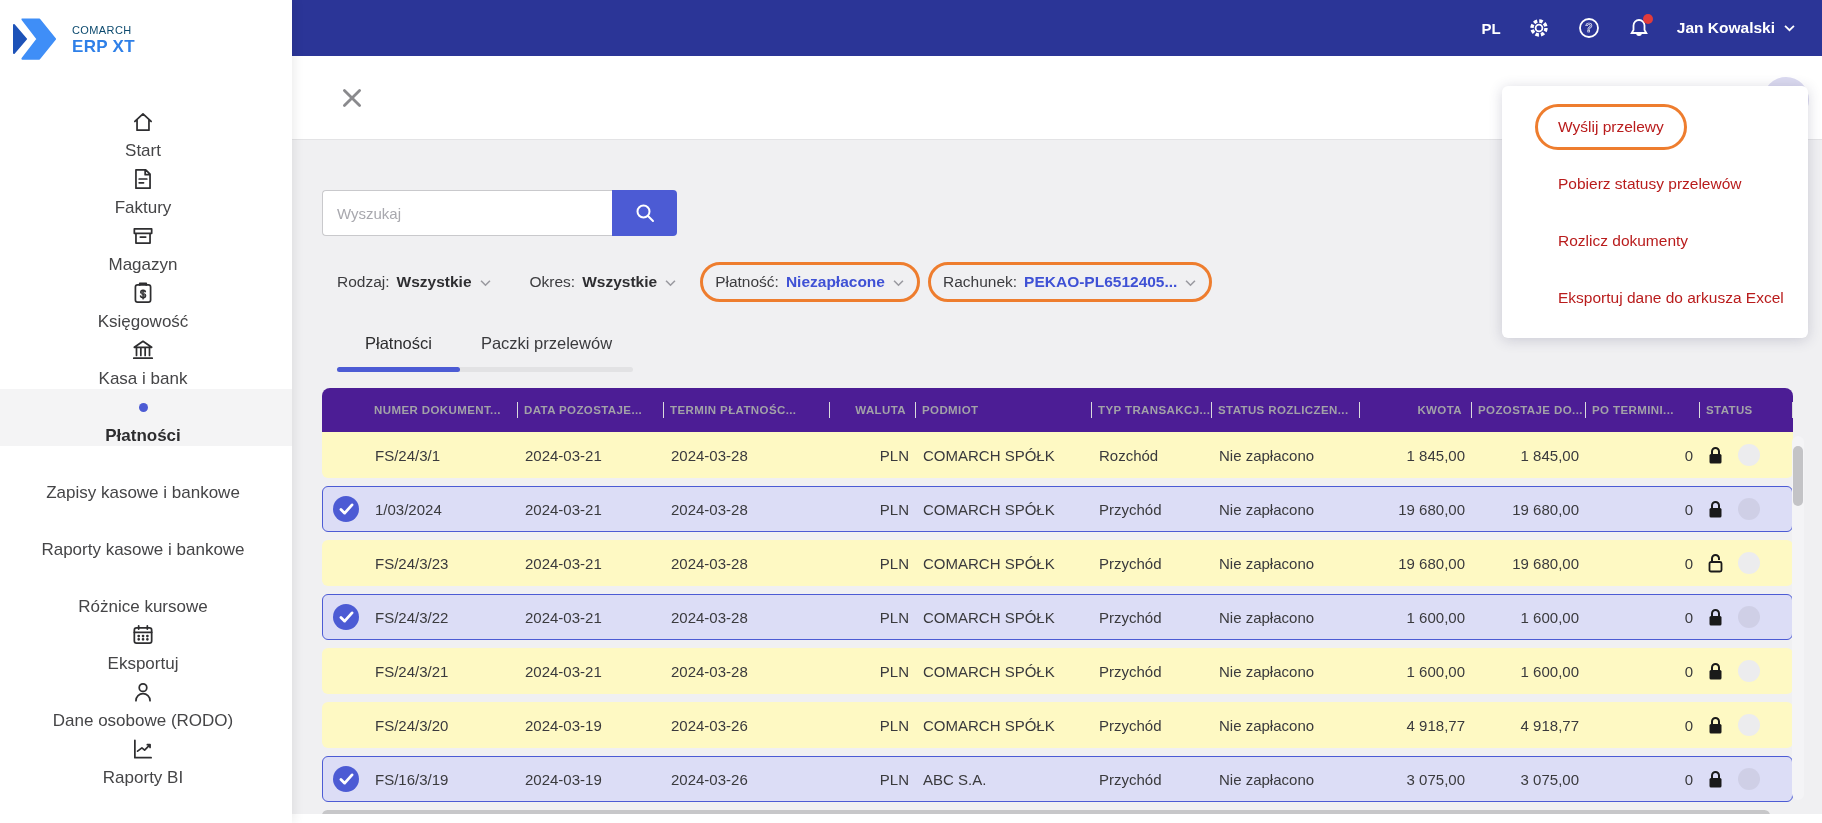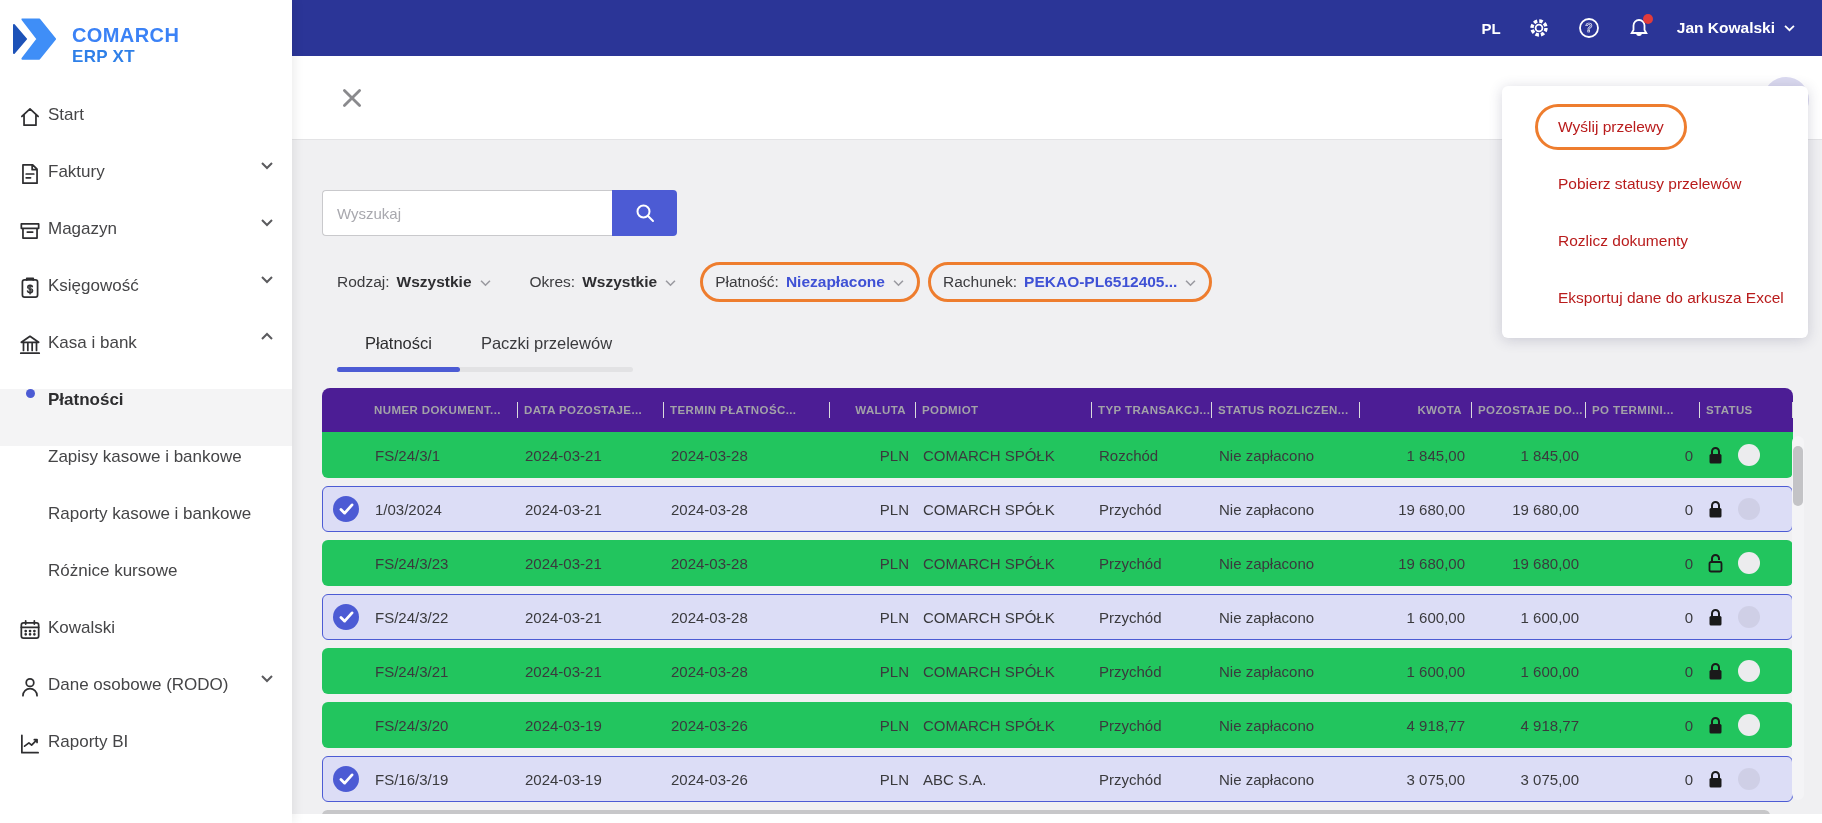--- a/index.html
+++ b/index.html
@@ -5,23 +5,23 @@
   * { margin:0; padding:0; box-sizing:border-box; }
   html,body { width:1822px; height:823px; overflow:hidden;
     font-family:"Liberation Sans","DejaVu Sans",sans-serif; background:#f0f0f2; }
   .app { display:flex; width:1822px; height:823px; }
 
   
   .sidebar { width:292px; height:823px; background:#ffffff; flex:0 0 292px;
     box-shadow:3px 0 10px rgba(0,0,0,.07); z-index:5; position:relative; }
   .logo { height:104px; padding:18px 0 0 13px; display:flex; align-items:flex-start; gap:14px; cursor:pointer;}
   .logo-text { padding-top:6px; line-height:1.15; }
-  .logo-line1 { color:#3b82f6; font-weight:bold; font-size:20px; letter-spacing:.4px; }
+  .logo-line1 { color:#0c4a6e; font-weight:normal; font-size:11px; letter-spacing:.4px; }
   .logo-line2 { color:#2f80e8; font-weight:bold; font-size:17px; letter-spacing:.3px; }
-  .nav-item { height:57px; display:flex; align-items:flex-start; padding:0 18px 0 12px; cursor:pointer; position:relative; }
+  .nav-item { height:57px; display:flex; align-items:center; padding:0 18px 0 12px; cursor:pointer; position:relative;flex-direction:column; }
   .nav-item.active { background:#f4f4f5; }
   .nav-icon-slot { width:36px; display:flex; justify-content:center; align-items:center; flex:0 0 36px; }
   .nav-icon { width:26px; height:26px; stroke:#2e2e30; fill:none; stroke-width:1.6; stroke-linecap:round; stroke-linejoin:round; }
   .bullet { display:none; width:9px; height:9px; border-radius:50%; background:#4c5bd4; }
   .nav-label { font-size:17px; color:#454547; margin-left:0; flex:1; line-height:1.25; }
   .nav-item.active .nav-label { font-weight:bold; color:#2d2d2f; }
   .nav-item.sub .nav-label { }
   .nav-chevron { width:14px; height:9px; stroke:#5b5b5e; fill:none; stroke-width:2; }
   .nav-chevron.up { transform:rotate(180deg); }
 
@@ -72,21 +72,21 @@
 
   
   .table-wrap { margin-top:16px; width:1471px; }
   .grid-cols { display:grid;
     grid-template-columns:46px 150px 146px 166px 86px 176px 120px 148px 112px 114px 114px 93px; }
   .thead { background:#4c1d95; border-radius:8px 8px 0 0; height:44px; }
   .th { display:flex; align-items:center; font-size:11.5px; font-weight:bold; color:#a2a2a8;
     letter-spacing:.4px; position:relative; padding:0 10px 0 6px; white-space:nowrap; overflow:hidden; cursor:pointer; }
   .th:not(.col-check)::after { content:''; position:absolute; right:0; top:14px; height:16px; width:1px; background:#dadadc; }
   .th.col-waluta, .th.col-kwota { justify-content:flex-end; }
-  .trow { background:#22c55e; border-radius:6px; height:46px; margin-bottom:8px; border:1px solid transparent; cursor:pointer; }
+  .trow { background:#fef9c3; border-radius:6px; height:46px; margin-bottom:8px; border:1px solid transparent; cursor:pointer; }
   .trow.selected { background:#dcddf6; border-color:#4c5bd4; }
   .rows-mount .trow:first-child { border-top-left-radius:0; border-top-right-radius:0; }
   .cell { display:flex; align-items:center; font-size:15px; color:#3a3a3d; padding:0 8px 0 6px;
     white-space:nowrap; overflow:hidden; }
   .cell.col-waluta, .cell.col-kwota, .cell.col-pozostaje, .cell.col-po_terminie { justify-content:flex-end; }
   .cell.col-check { justify-content:center; padding:0; }
   .pod-clip { display:inline-block; max-width:132px; overflow:hidden; white-space:nowrap; }
   .checkmark { width:26px; height:26px; border-radius:50%; background:#4c5bd4;
     display:none; align-items:center; justify-content:center; }
   .trow.selected .checkmark { display:flex; }
@@ -291,21 +291,21 @@
             <use href="#icon-chevron"></use>
           </svg>
   </div>
         <div class="nav-item">
     <span class="nav-icon-slot">
       <svg class="nav-icon">
               <use href="#icon-calendar"></use>
             </svg>
 
     </span>
-    <span class="nav-label">Kowalski</span>
+    <span class="nav-label">Eksportuj</span>
     <svg class="nav-chevron" style="visibility: hidden;">
             <use href="#icon-chevron"></use>
           </svg>
   </div>
         <div class="nav-item">
     <span class="nav-icon-slot">
       <svg class="nav-icon">
               <use href="#icon-person"></use>
             </svg>
 

